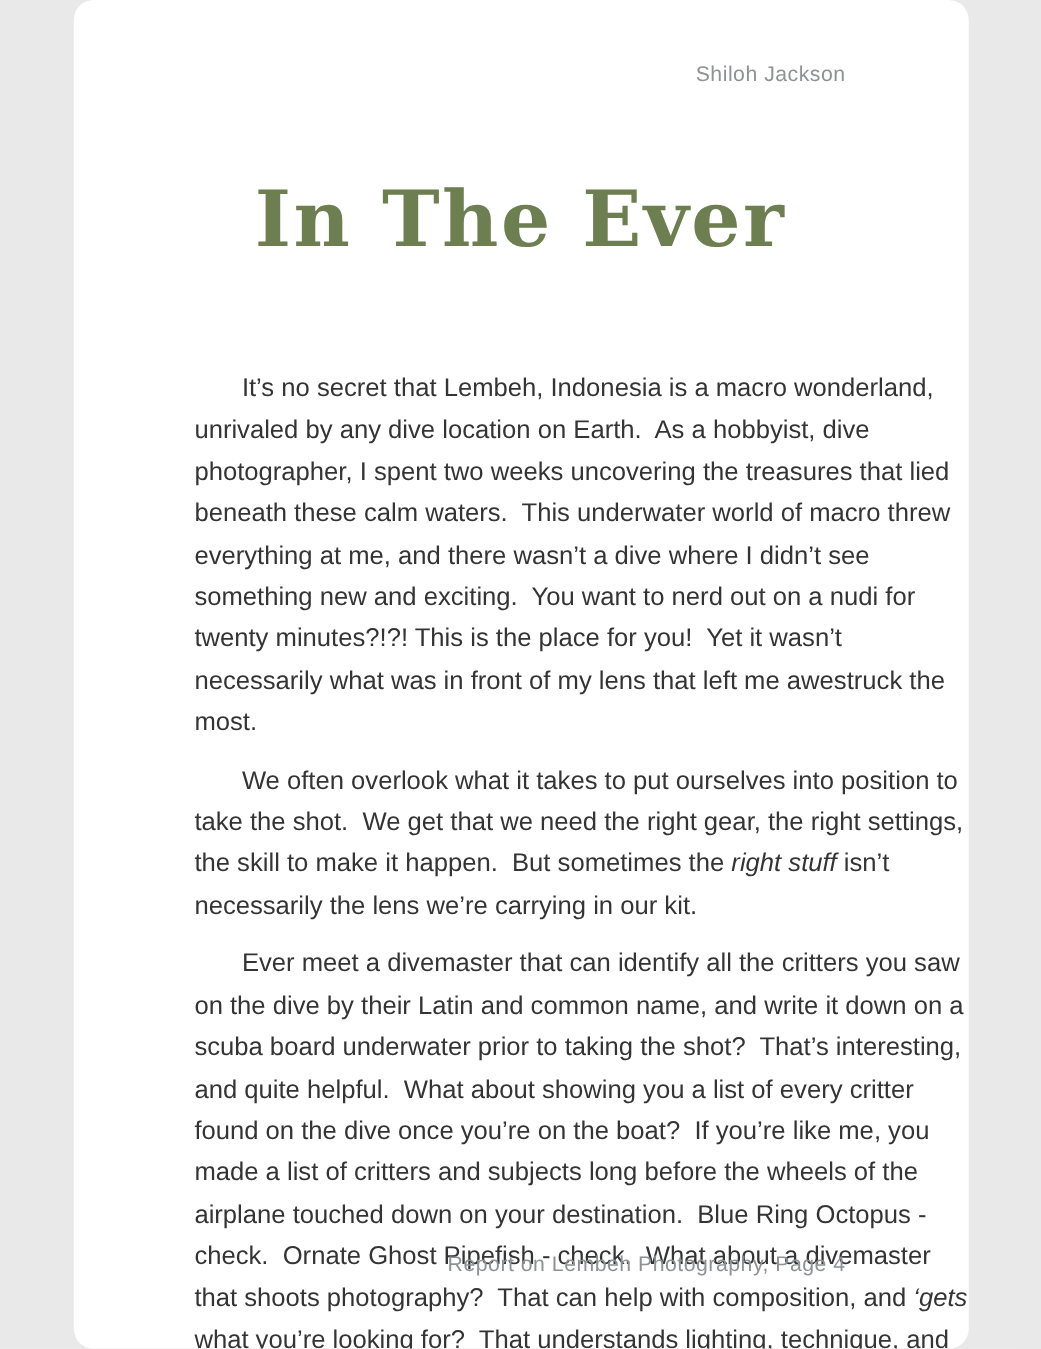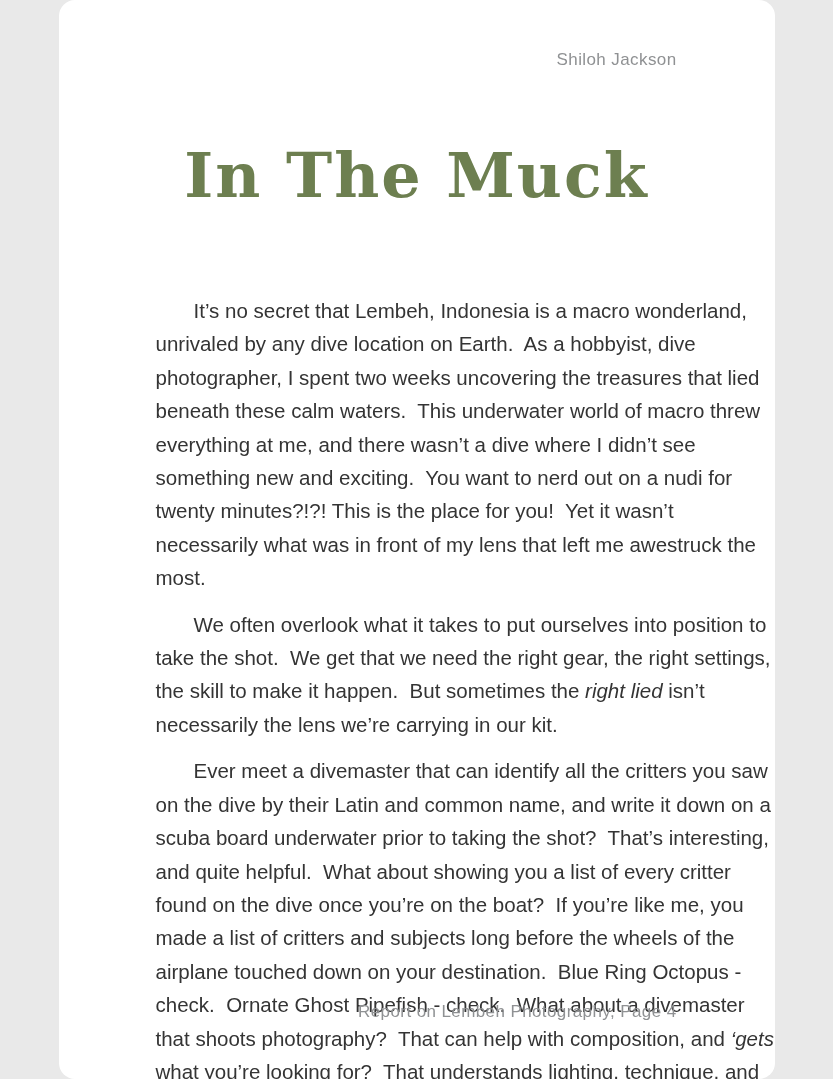--- a/index.html
+++ b/index.html
@@ -74,24 +74,24 @@
   }
 </style>
 </head>
 <body>
 
 <div class="page">
   <header class="doc-header">
     <span>Shiloh Jackson</span>
   </header>
 
-  <h1 class="title">In The Muck</h1>
+  <h1 class="title">In The Ever</h1>
 
   <section class="paragraphs">
       <p><span>It’s no secret that Lembeh, Indonesia is a macro wonderland, unrivaled by any dive location on Earth.  As a hobbyist, dive photographer, I spent two weeks uncovering the treasures that lied beneath these calm waters.  This underwater world of macro threw everything at me, and there wasn’t a dive where I didn’t see something new and exciting.  You want to nerd out on a nudi for twenty minutes?!?! This is the place for you!  Yet it wasn’t necessarily what was in front of my lens that left me awestruck the most.</span></p>
-      <p><span>We often overlook what it takes to put ourselves into position to take the shot.  We get that we need the right gear, the right settings, the skill to make it happen.  But sometimes the </span><span class="italic">right lied</span><span> isn’t necessarily the lens we’re carrying in our kit.</span></p>
+      <p><span>We often overlook what it takes to put ourselves into position to take the shot.  We get that we need the right gear, the right settings, the skill to make it happen.  But sometimes the </span><span class="italic">right stuff</span><span> isn’t necessarily the lens we’re carrying in our kit.</span></p>
       <p><span>Ever meet a divemaster that can identify all the critters you saw on the dive by their Latin and common name, and write it down on a scuba board underwater prior to taking the shot?  That’s interesting, and quite helpful.  What about showing you a list of every critter found on the dive once you’re on the boat?  If you’re like me, you made a list of critters and subjects long before the wheels of the airplane touched down on your destination.  Blue Ring Octopus - check.  Ornate Ghost Pipefish - check.  What about a divemaster that shoots photography?  That can help with composition, and </span><span class="italic">‘gets’</span><span> what you’re looking for?  That understands lighting, technique, and marine life?  </span><span class="italic">A photographer’s divemaster</span><span>…</span></p>
     </section>
 
   <footer class="doc-footer">
     <span>Report on Lembeh Photography, Page 4</span>
   </footer>
 </div>
 
 </body></html>

